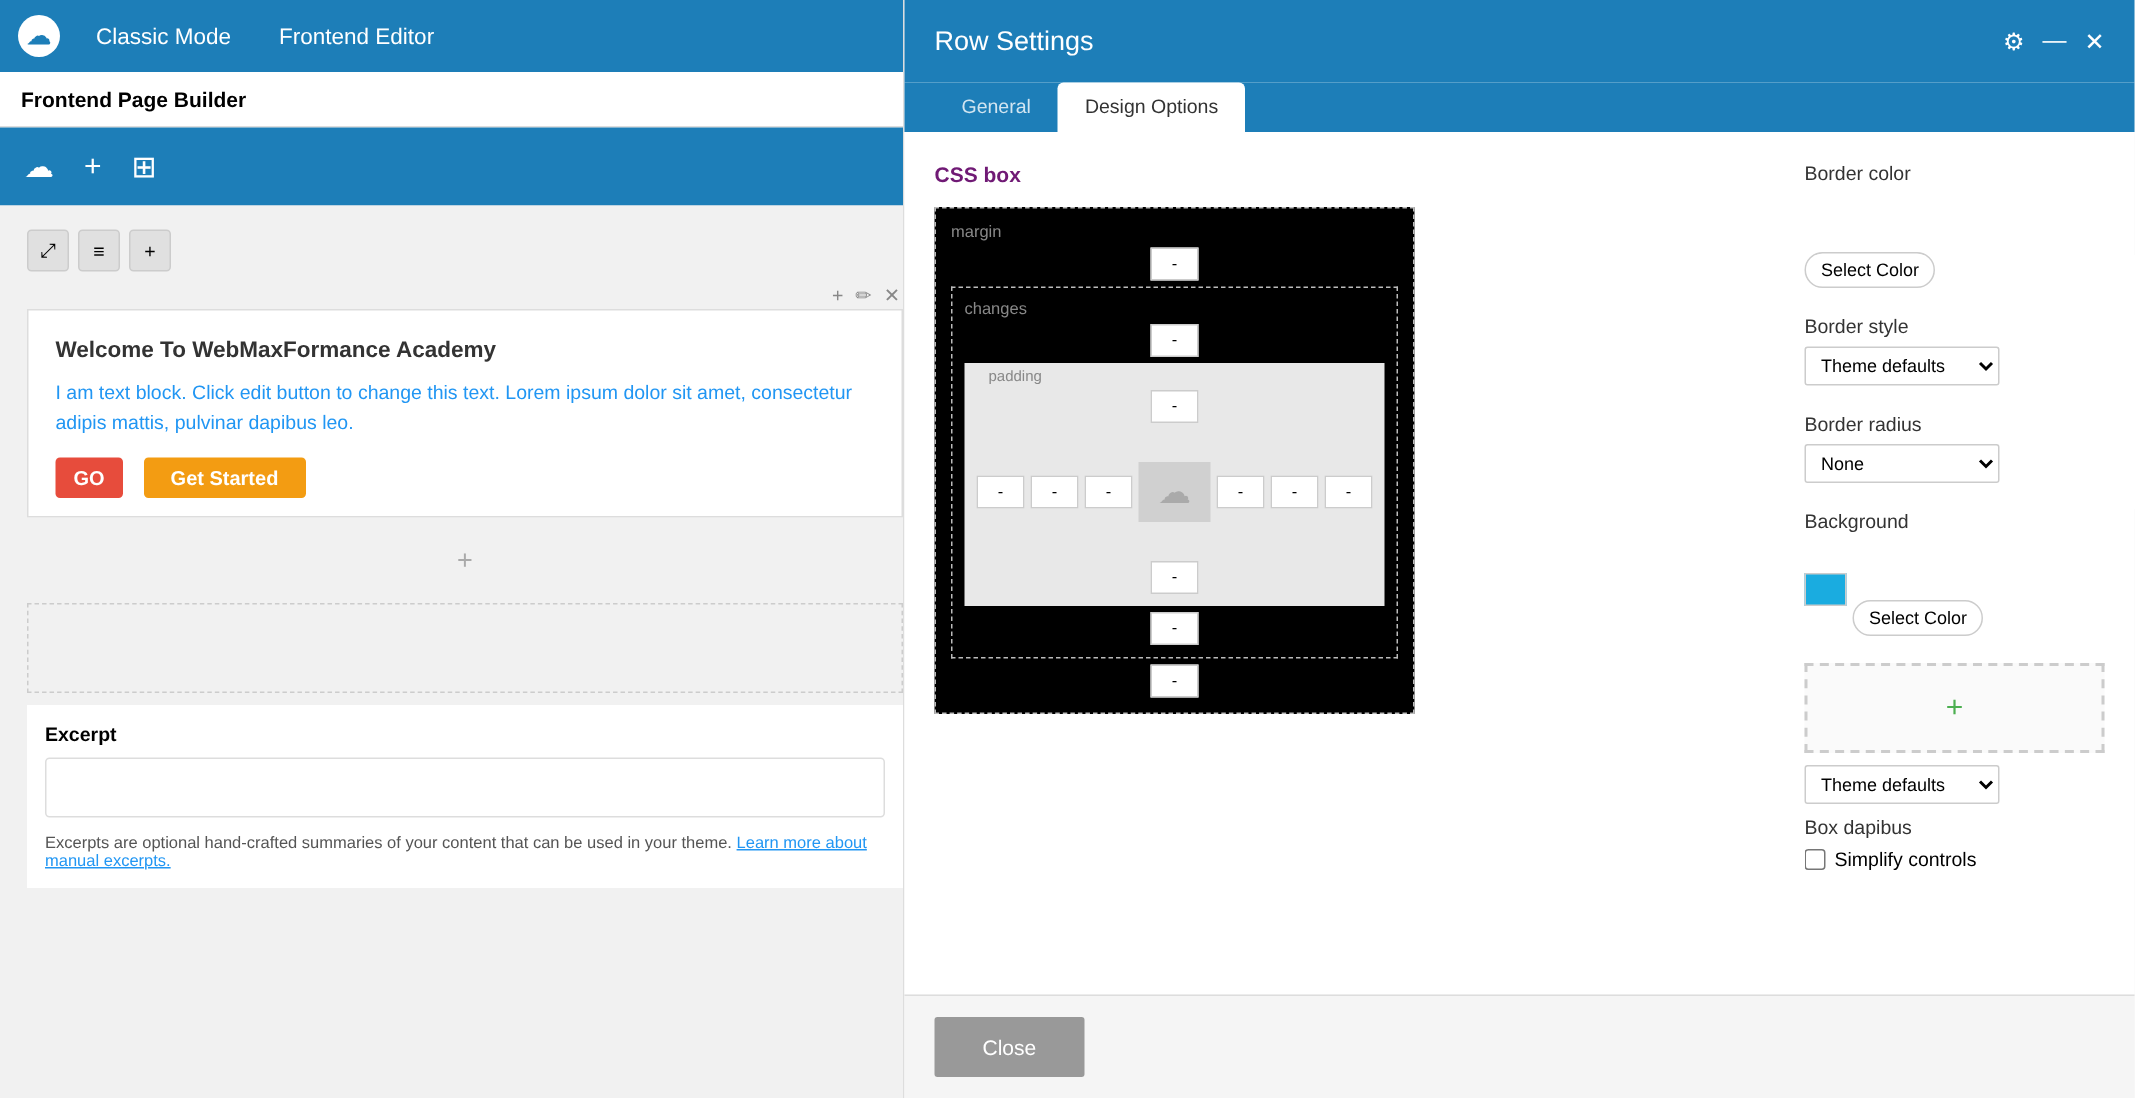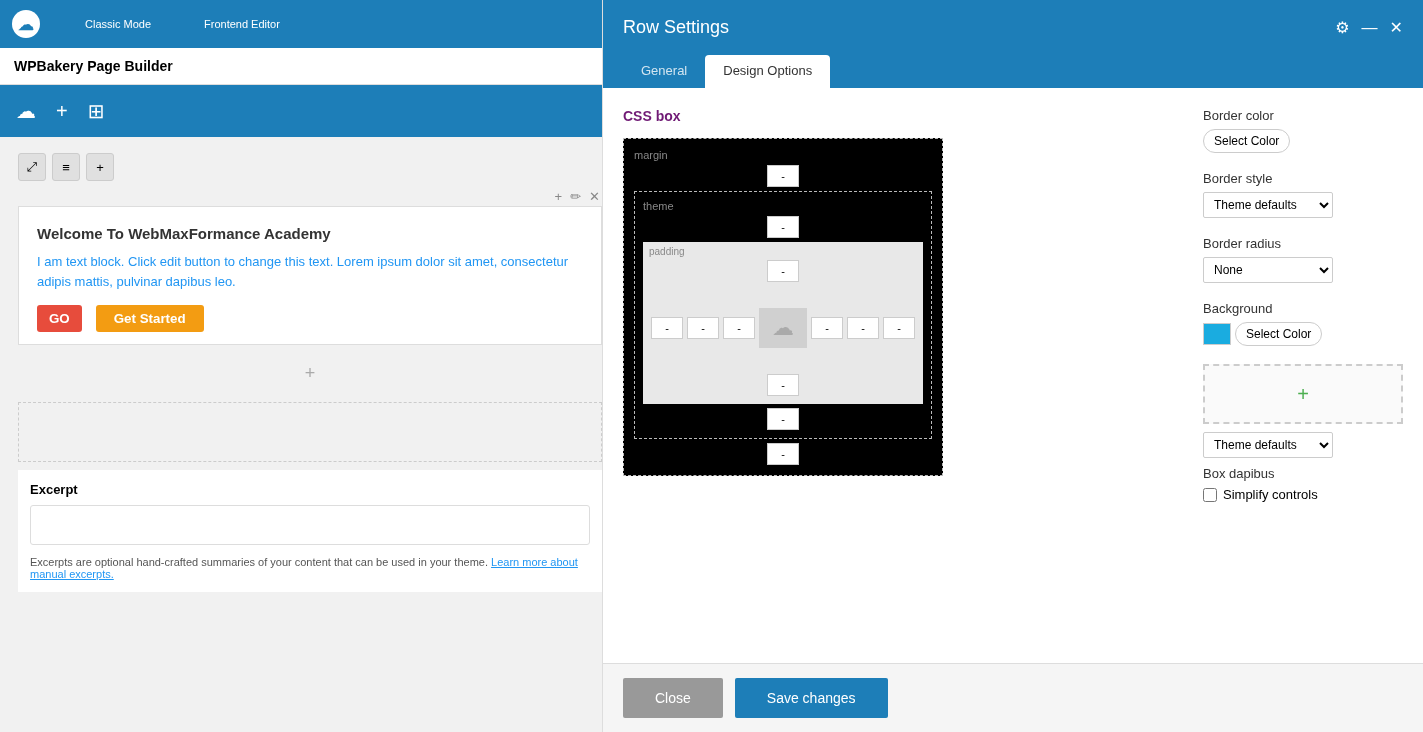--- a/index.html
+++ b/index.html
@@ -24,22 +24,22 @@
       gap: 16px;
     }
     .top-bar-logo {
       width: 28px; height: 28px;
       background: white;
       border-radius: 50%;
       display: flex; align-items: center; justify-content: center;
       color: #1d7eb8; font-weight: bold; font-size: 14px;
     }
     .top-bar-btn {
-      color: white; font-size: 11px; cursor: pointer;
-      background: none; border: none; padding: 4px 8px; margin-left: 21px;
+      color: white; font-size: 15px; cursor: pointer;
+      background: none; border: none; padding: 4px 8px;
     }
 
     .builder-title {
       background: white;
       padding: 10px 14px;
       font-weight: bold;
       font-size: 14px;
       border-bottom: 1px solid #ddd;
     }
 
@@ -268,21 +268,21 @@
       background: #e8e8e8;
       padding: 8px;
       margin: 4px 0;
       position: relative;
     }
     .padding-label {
       font-size: 10px;
       color: #888;
       position: absolute;
       top: 4px;
-      left: 6px;
+      left: 16px;
     }
     .content-placeholder {
       background: #d0d0d0;
       width: 60px;
       height: 40px;
       margin: 20px auto;
       display: flex;
       align-items: center;
       justify-content: center;
     }
@@ -303,20 +303,21 @@
       margin-bottom: 6px;
       font-weight: normal;
     }
     .select-color-btn {
       border: 1px solid #ccc;
       background: white;
       padding: 4px 10px;
       font-size: 12px;
       cursor: pointer;
       border-radius: 12px;
+      margin-top: 39px;
     }
     .dropdown-select {
       width: 130px;
       padding: 4px 6px;
       border: 1px solid #ccc;
       border-radius: 2px;
       font-size: 12px;
       background: white;
       cursor: pointer;
     }
@@ -402,21 +403,21 @@
 
 <div class="left-panel">
   <div class="top-bar">
     <div class="top-bar-logo">
       <span style="font-size:16px;">☁</span>
     </div>
     <button class="top-bar-btn">Classic Mode</button>
     <button class="top-bar-btn">Frontend Editor</button>
   </div>
 
-  <div class="builder-title">WPBakery Page Builder</div>
+  <div class="builder-title">Frontend Page Builder</div>
 
   <div class="builder-toolbar">
     <span class="toolbar-icon">☁</span>
     <span class="toolbar-icon">+</span>
     <span class="toolbar-icon">⊞</span>
   </div>
 
   <div class="canvas-area">
     <div class="row-controls">
       <div class="row-ctrl-btn">⤢</div>
@@ -476,21 +477,21 @@
 
       <div class="css-box-container">
 
         <div class="css-box-label">margin</div>
 
         <div class="margin-row" style="justify-content:center;">
           <input class="css-input" value="-" style="">
         </div>
 
         <div class="border-area">
-          <div class="css-box-label">theme</div>
+          <div class="css-box-label">changes</div>
 
           <div style="display:flex; justify-content:center; margin-bottom:4px;">
             <input class="css-input" value="-" style="">
           </div>
 
           <div class="padding-area">
             <div class="padding-label">padding</div>
 
             <div style="display:flex; justify-content:center; margin-bottom:6px; margin-top:10px;">
               <input class="css-input" value="-" style="">
@@ -572,15 +573,14 @@
         <div class="simplify-row">
           <input type="checkbox" class="simplify-checkbox" style="">
           <span>Simplify controls</span>
         </div>
       </div>
     </div>
   </div>
 
   <div class="modal-footer">
     <button class="btn-close">Close</button>
-    <button class="btn-save">Save changes</button>
   </div>
 </div>
 
 </body></html>

